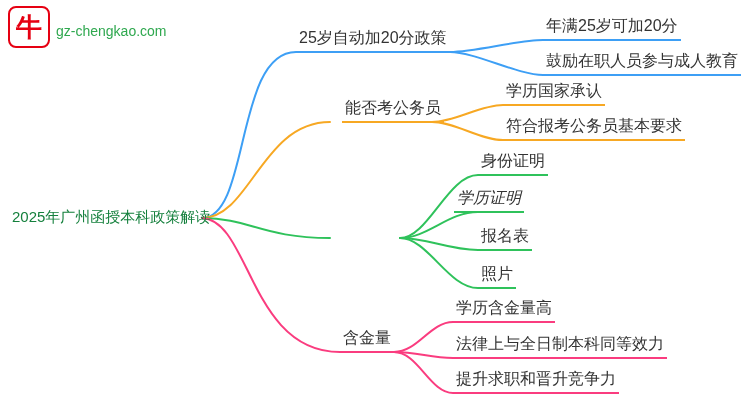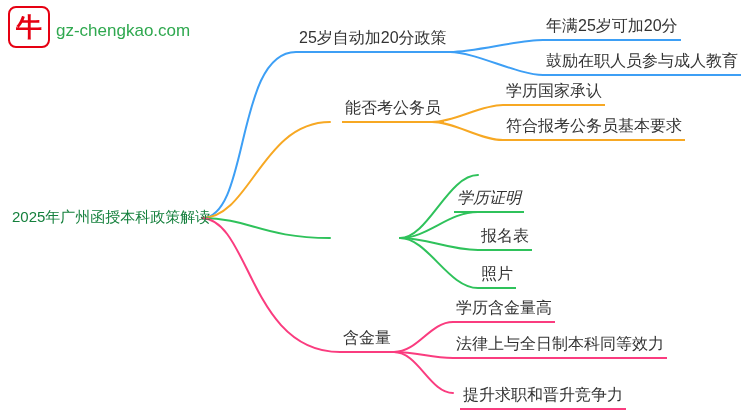--- a/index.html
+++ b/index.html
@@ -17,21 +17,21 @@
   .logo{position:absolute;left:8px;top:6px;display:flex;align-items:center;gap:6px;}
   .bull{
     width:42px;height:42px;
     border:2px solid #e60012;border-radius:8px;
     color:#e60012;font-weight:bold;font-size:26px;
     display:flex;align-items:center;justify-content:center;
     box-sizing:border-box;
   }
   .logo-text{display:flex;flex-direction:column;line-height:1.15;}
   .logo-title{font-size:17px;font-weight:bold;color:#1d953f;letter-spacing:1px;}
-  .logo-sub{font-size:17px;color:#2fa84f;margin-top:8px;}
+  .logo-sub{font-size:14px;color:#2fa84f;margin-top:8px;}
 
   
   .node{
     position:absolute;
     white-space:nowrap;
     font-size:16px;
     line-height:20px;
     color:#333;
     padding:0 3px 3px 3px;
     border-bottom:2px solid transparent;
@@ -56,21 +56,21 @@
 
   .n-b3 {left:330px;top:214px;}
   .n-b3c1{left:478px;top:151px;}
   .n-b3c2{left:454px;top:188px;font-style:italic;}
   .n-b3c3{left:478px;top:226px;}
   .n-b3c4{left:478px;top:264px;}
 
   .n-b4 {left:340px;top:328px;}
   .n-b4c1{left:453px;top:298px;}
   .n-b4c2{left:453px;top:334px;}
-  .n-b4c3{left:453px;top:385px;margin-left:7px;}
+  .n-b4c3{left:453px;top:369px;}
 </style>
 </head>
 <body>
 
 <div class="canvas">
 
   <svg class="links" width="750" height="410">
     <g fill="none" stroke-width="2" stroke-linecap="round" stroke="#3d9ff5">
       <path d="M202,218 C250,218 235,52 296,52"></path>
       <path d="M450,52 C475,52 518,40 543,40"></path>
@@ -106,20 +106,21 @@
   <div class="root-node">2025年广州函授本科政策解读</div>
 
   <div class="node n-b1" style="border-bottom-color: rgb(61, 159, 245);">25岁自动加20分政策</div>
   <div class="node n-b1c1" style="border-bottom-color: rgb(61, 159, 245);">年满25岁可加20分</div>
   <div class="node n-b1c2" style="border-bottom-color: rgb(61, 159, 245); text-align: right;">鼓励在职人员参与成人教育</div>
 
   <div class="node n-b2" style="border-bottom-color: rgb(247, 168, 35); margin-left: 12px;">能否考公务员</div>
   <div class="node n-b2c1" style="border-bottom-color: rgb(247, 168, 35);">学历国家承认</div>
   <div class="node n-b2c2" style="border-bottom-color: rgb(247, 168, 35);">符合报考公务员基本要求</div>
 
+  <div class="node n-b3c1" style="border-bottom-color: rgb(47, 194, 91);">身份证明</div>
   <div class="node n-b3c2" style="border-bottom-color: rgb(47, 194, 91);">学历证明</div>
   <div class="node n-b3c3" style="border-bottom-color: rgb(47, 194, 91);">报名表</div>
   <div class="node n-b3c4" style="border-bottom-color: rgb(47, 194, 91);">照片</div>
 
   <div class="node n-b4" style="border-bottom-color: rgb(250, 60, 127);">含金量</div>
   <div class="node n-b4c1" style="border-bottom-color: rgb(250, 60, 127);">学历含金量高</div>
   <div class="node n-b4c2" style="border-bottom-color: rgb(250, 60, 127);">法律上与全日制本科同等效力</div>
   <div class="node n-b4c3" style="border-bottom-color: rgb(250, 60, 127);">提升求职和晋升竞争力</div>
 
 </div>

